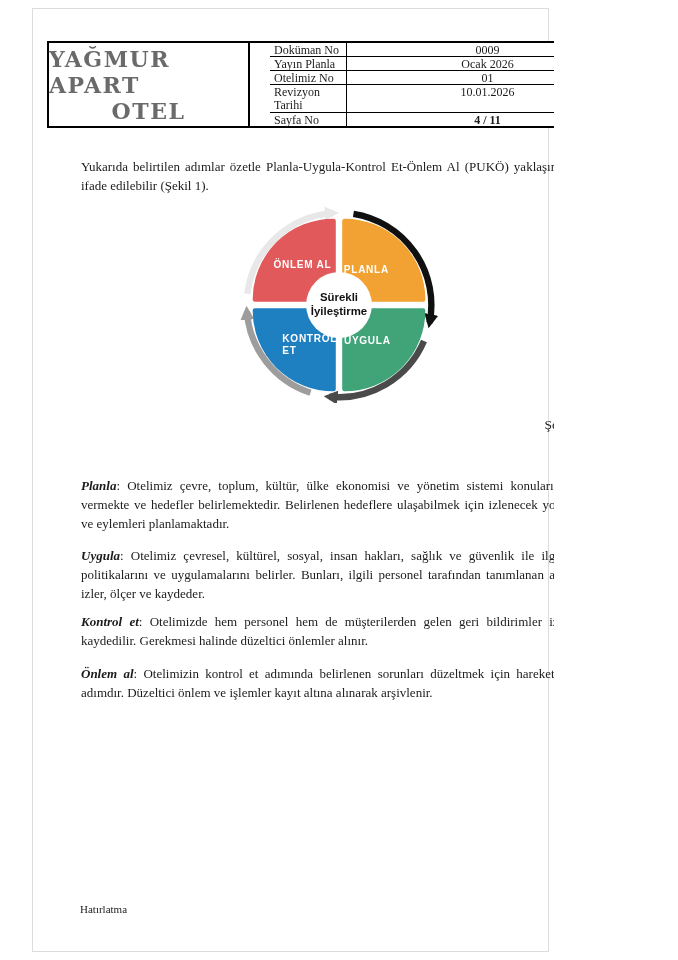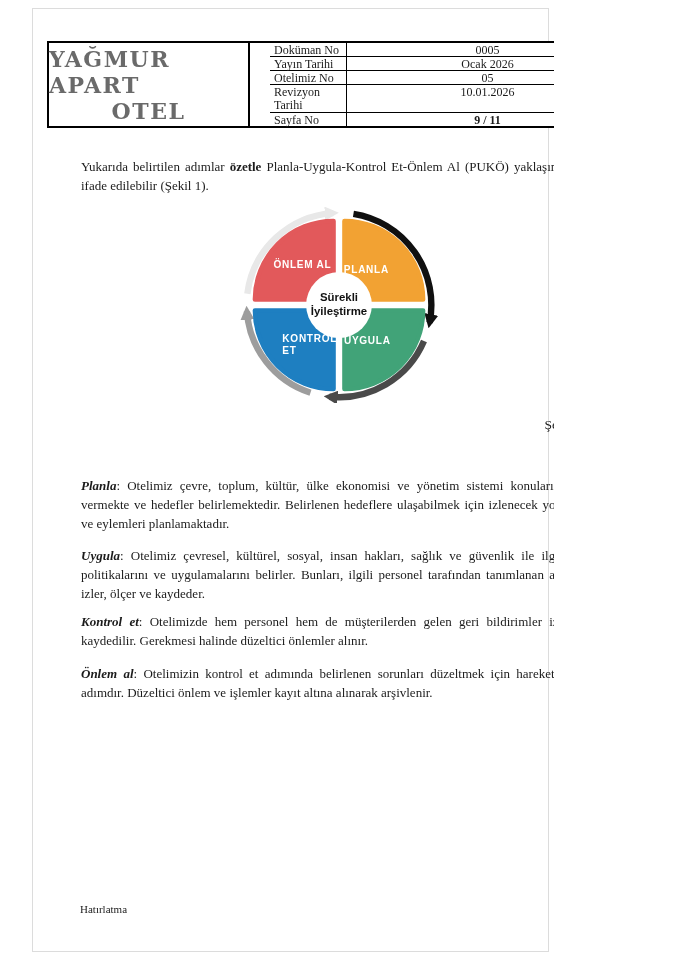--- a/index.html
+++ b/index.html
@@ -43,21 +43,21 @@
     border-bottom:1px solid #000; text-align:center; padding-top:1px; line-height:13px;
   }
   .hdr-info .last{border-bottom:none;}
   .hdr-info .bold{font-weight:bold;}
   
   .para{
     position:absolute; left:81px; width:521px;
     font-size:13px; line-height:19px; text-align:justify;
   }
   .para .lead{font-weight:bold; font-style:italic;}
-  .emph{font-weight:bold;}
+  .emph{font-weight:normal;}
   .caption{
     position:absolute; left:0; top:417px; width:678px; text-align:right;
     font-size:13.5px;
   }
   
   .diagram-wrap{
     position:absolute; left:0; top:207px; width:678px;
     display:flex; justify-content:center;
   }
   .quad-label{
@@ -78,29 +78,29 @@
 <div id="page">
   <div class="scan-frame"></div>
 
   <div class="hdr">
     <div class="hdr-logo">
       <span>YAĞMUR APART</span>
       <span>OTEL</span>
     </div>
     <div class="hdr-info">
       <div class="lbl">Doküman No</div>
-      <div class="val">0005</div>
-      <div class="lbl">Yayın Tarihi</div>
+      <div class="val">0009</div>
+      <div class="lbl">Yayın Planla</div>
       <div class="val">Ocak 2026</div>
       <div class="lbl">Otelimiz No</div>
-      <div class="val">05</div>
+      <div class="val">01</div>
       <div class="lbl">Revizyon Tarihi</div>
       <div class="val">10.01.2026</div>
       <div class="lbl last">Sayfa No</div>
-      <div class="val last bold">9 / 11</div>
+      <div class="val last bold">4 / 11</div>
     </div>
   </div>
 
   <p class="para" style="top:144px;"><span>Yukarıda belirtilen adımlar </span><span class="emph">özetle</span><span> Planla-Uygula-Kontrol Et-Önlem Al (PUKÖ) yaklaşımı olarak ifade edilebilir (Şekil 1).</span></p>
 
   <div class="diagram-wrap">
     <svg width="212" height="196" viewBox="0 0 232 214">
       <defs>
         <marker id="ah0" viewBox="0 0 10 10" refX="6" refY="5" markerWidth="2.2" markerHeight="2.2" orient="auto">
           <path d="M0,0 L10,5 L0,10 Z" fill="#E8E8E8"></path>

